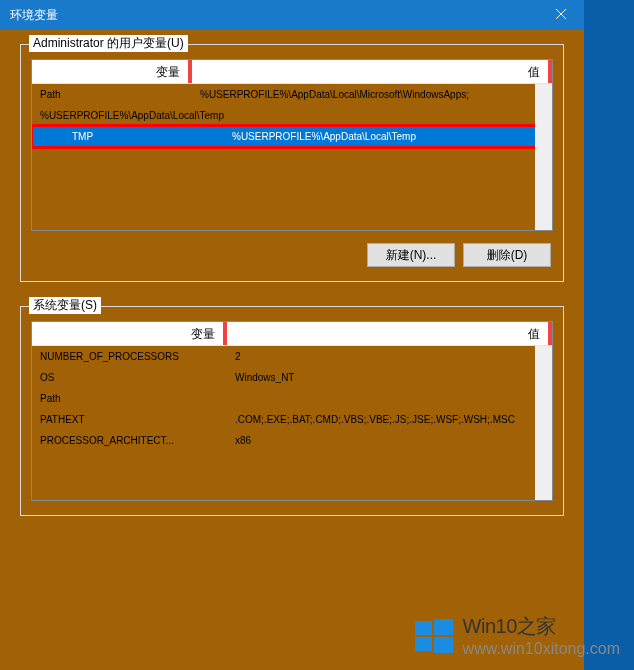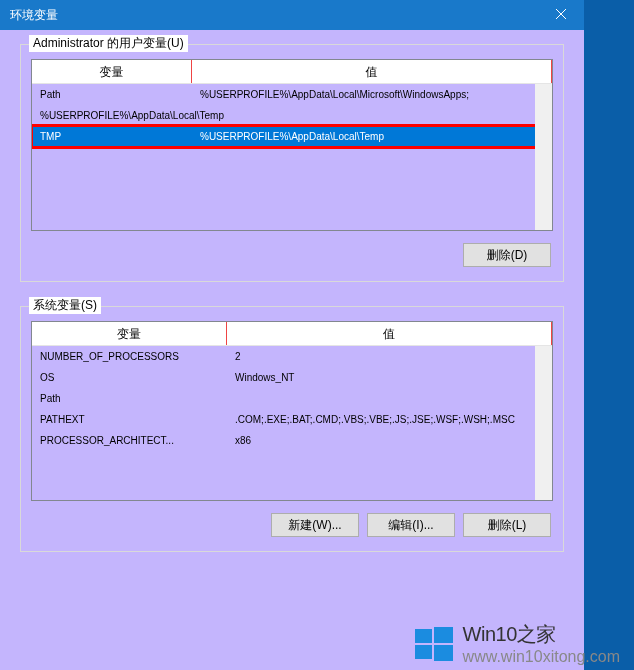--- a/index.html
+++ b/index.html
@@ -2,39 +2,39 @@
 <html><head>
   <meta charset="utf-8">
   <style>
     * { margin: 0; padding: 0; box-sizing: border-box; font-family: "Microsoft YaHei", "Segoe UI", sans-serif; }
     body { width: 634px; height: 670px; background: #0a5ea8; position: relative; overflow: hidden; }
     .dialog { width: 584px; height: 670px; background: #fff; display: flex; flex-direction: column; }
     .titlebar { height: 30px; background: #1979ca; color: #fff; display: flex; align-items: center; padding: 0 0 0 10px; font-size: 12px; }
     .titlebar .spacer { flex: 1; }
     .close-btn { width: 46px; height: 30px; display: flex; align-items: center; justify-content: center; cursor: pointer; }
     .close-btn svg { width: 10px; height: 10px; }
-    .content { flex: 1; padding: 14px 20px 10px 20px; background: #c4b5fd; }
+    .content { flex: 1; padding: 14px 20px 10px 20px; background: #a16207; }
     .groupbox { position: relative; border: 1px solid #d9d9d9; padding: 14px 10px 14px 10px; margin-bottom: 24px; }
     .groupbox-label { position: absolute; top: -10px; left: 8px; background: #fff; padding: 0 4px; font-size: 12px; color: #000; }
     .listview { border: 1px solid #828790; height: 172px; overflow: hidden; position: relative; }
     .listview.sys { height: 180px; }
     .lv-header { display: flex; background: #fff; border-bottom: 1px solid #e5e5e5; height: 24px; }
-    .lv-header th, .lv-header div { font-size: 12px; font-weight: normal; text-align: center; padding: 4px 8px; border-right: 1px solid #ef4444; }
+    .lv-header th, .lv-header div { font-size: 12px; font-weight: normal; text-align: right; padding: 4px 8px; border-right: 4px solid #ef4444; }
     .lv-body { overflow-y: auto; height: calc(100% - 24px); }
     .lv-row { display: flex; height: 21px; align-items: center; font-size: 10px; }
-    .lv-row.selected { background: #0078d7; color: #fff; }
+    .lv-row.selected { background: #0078d7; color: #fff; padding-left: 32px; }
     .lv-row.highlighted { outline: 3px solid #ff0000; outline-offset: -1px; }
     .lv-cell { padding: 2px 8px; overflow: hidden; white-space: nowrap; text-overflow: ellipsis; }
     .col-name { width: 160px; flex-shrink: 0; }
     .sys .col-name { width: 195px; flex-shrink: 0; }
     .col-value { flex: 1; }
     .scrollbar-space { position: absolute; right: 0; top: 24px; bottom: 0; width: 17px; background: #f0f0f0; }
     .btn-row { display: flex; justify-content: flex-end; gap: 8px; margin-top: 12px; padding-right: 2px; }
     .btn { min-width: 88px; height: 24px; padding: 0 14px; font-size: 12px; background: #e1e1e1; border: 1px solid #adadad; cursor: pointer; }
-    .watermark { position: absolute; right: 14px; bottom: 4px; display: flex; align-items: center; gap: 8px; }
+    .watermark { position: absolute; right: 14px; bottom: 12px; display: flex; align-items: center; gap: 8px; }
     .wm-logo { width: 42px; height: 42px; }
     .wm-text { display: flex; flex-direction: column; }
     .wm-title { font-size: 20px; font-weight: normal; color: #333; letter-spacing: -0.5px; }
     .wm-sub { font-size: 16px; color: #888; text-align: right; }
   </style>
 </head>
 <body>
 
 <div class="dialog">
   <div class="titlebar">
@@ -67,20 +67,21 @@
             <div class="lv-cell col-value">%USERPROFILE%\AppData\Local\Temp</div>
           </div>
           <div class="lv-row selected highlighted">
             <div class="lv-cell col-name">TMP</div>
             <div class="lv-cell col-value">%USERPROFILE%\AppData\Local\Temp</div>
           </div>
         </div>
         <div class="scrollbar-space"></div>
       </div>
       <div class="btn-row">
+        <button class="btn">新建(N)...</button>
         <button class="btn">删除(D)</button>
       </div>
     </div>
 
     <div class="groupbox">
       <span class="groupbox-label">系统变量(S)</span>
       <div class="listview sys">
         <div class="lv-header">
           <div class="col-name">变量</div>
           <div class="col-value">值</div>
@@ -101,25 +102,20 @@
             <div class="lv-cell col-name">PATHEXT</div>
             <div class="lv-cell col-value">.COM;.EXE;.BAT;.CMD;.VBS;.VBE;.JS;.JSE;.WSF;.WSH;.MSC</div>
           </div>
           <div class="lv-row">
             <div class="lv-cell col-name">PROCESSOR_ARCHITECT...</div>
             <div class="lv-cell col-value">x86</div>
           </div>
         </div>
         <div class="scrollbar-space"></div>
       </div>
-      <div class="btn-row">
-        <button class="btn">新建(W)...</button>
-        <button class="btn">编辑(I)...</button>
-        <button class="btn">删除(L)</button>
-      </div>
     </div>
 
   </div>
 
   <div class="watermark">
     <span class="wm-logo">
       <svg viewBox="0 0 42 42">
         <rect x="2" y="6" width="17" height="14" fill="#1b8ce0"></rect>
         <rect x="21" y="4" width="19" height="16" fill="#1b8ce0"></rect>
         <rect x="2" y="22" width="17" height="14" fill="#1b8ce0"></rect>

